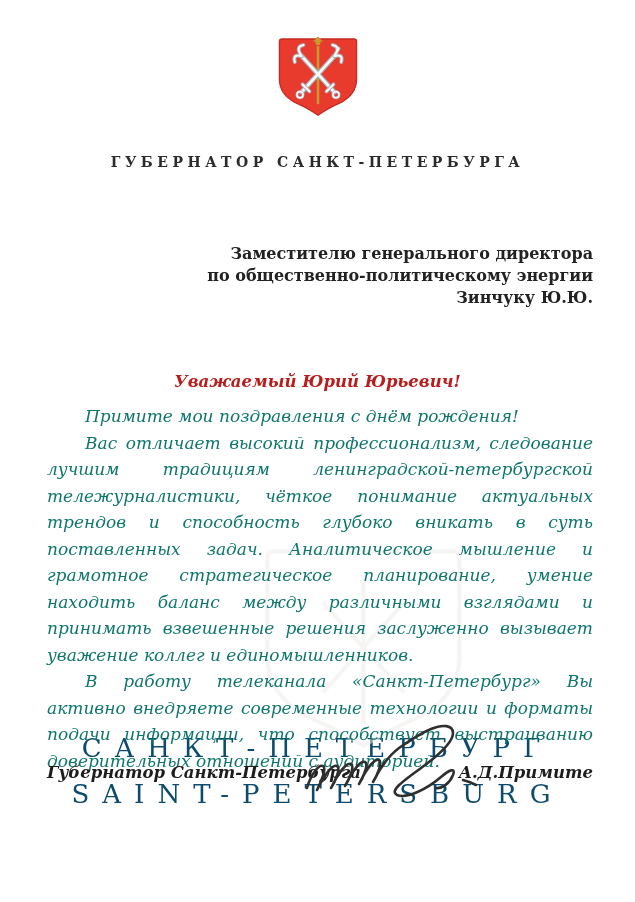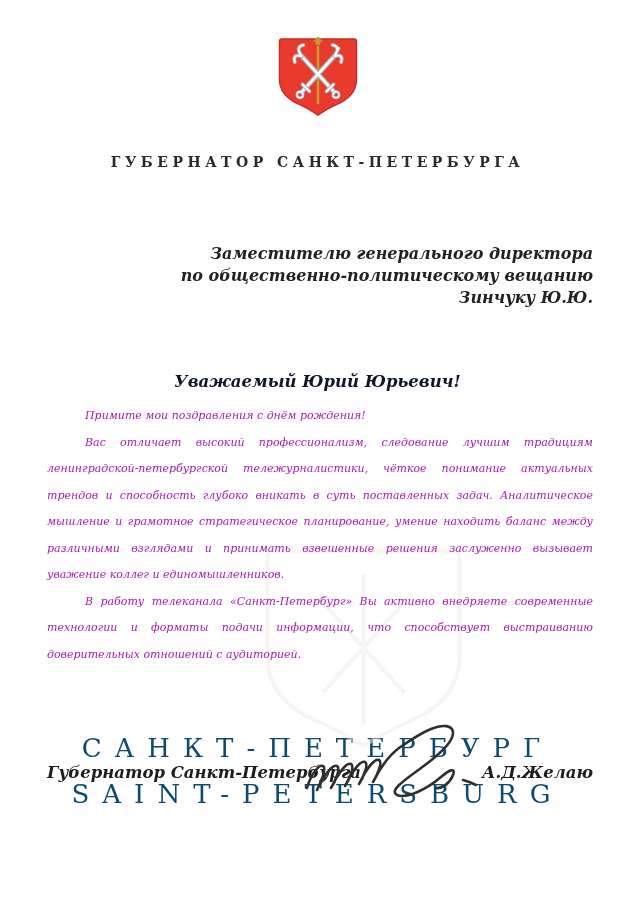--- a/index.html
+++ b/index.html
@@ -34,42 +34,42 @@
     text-align:center;
     font-weight:bold;
     font-size:14px;
     letter-spacing:4.5px;
     color:#2b2b2b;
   }
   .addressee{
     margin-top:73px;
     margin-right:42px;
     text-align:right;
-    font-style:italic;font-weight:bold;
+    font-weight:bold;
     font-size:16px;line-height:22px;
     color:#222;
   }
   .addressee-name{margin-top:0;}
   .salutation{
     margin-top:63px;
     text-align:center;
     font-style:italic;font-weight:bold;
     font-size:16.5px;
-    color:#0f172a;
+    color:#b91c1c;
   }
   .body-block{margin:12px 42px 0 47px;}
   .body-p{
     margin:0;
     font-style:italic;
-    font-size:11px;
+    font-size:17px;
     line-height:26.5px;
     text-align:justify;
     text-align-last:left;
     text-indent:38px;
-    color:#a21caf;
+    color:#0f766e;
   }
   .sign-row{
     position:absolute;
     left:47px;right:42px;top:763px;
     display:flex;
     justify-content:space-between;
     align-items:flex-start;
     font-style:italic;font-weight:bold;
     font-size:16.5px;
     color:#1d1d1d;
@@ -128,35 +128,35 @@
         <circle cx="71" cy="72" r="3.6" fill="none" stroke="#f7f8f9" stroke-width="1.8"></circle>
         <circle cx="29" cy="72" r="3.6" fill="none" stroke="#a7adb5" stroke-width="3.4"></circle>
         <circle cx="29" cy="72" r="3.6" fill="none" stroke="#f7f8f9" stroke-width="1.8"></circle>
       </svg>
     </div>
 
     <div class="title">ГУБЕРНАТОР САНКТ-ПЕТЕРБУРГА</div>
 
     <div class="addressee">
       <div>Заместителю генерального директора</div>
-      <div>по общественно-политическому вещанию</div>
+      <div>по общественно-политическому энергии</div>
       <div class="addressee-name">Зинчуку Ю.Ю.</div>
     </div>
 
     <div class="salutation">Уважаемый Юрий Юрьевич!</div>
 
     <div class="body-block">
       <p class="body-p">Примите мои поздравления с днём рождения!</p>
       <p class="body-p">Вас отличает высокий профессионализм, следование лучшим традициям ленинградской-петербургской тележурналистики, чёткое понимание актуальных трендов и способность глубоко вникать в суть поставленных задач. Аналитическое мышление и грамотное стратегическое планирование, умение находить баланс между различными взглядами и принимать взвешенные решения заслуженно вызывает уважение коллег и единомышленников.</p>
       <p class="body-p">В работу телеканала «Санкт-Петербург» Вы активно внедряете современные технологии и форматы подачи информации, что способствует выстраиванию доверительных отношений с аудиторией.</p>
     </div>
 
     <div class="sign-row">
       <div>Губернатор Санкт-Петербурга</div>
-      <div>А.Д.Желаю</div>
+      <div>А.Д.Примите</div>
     </div>
 
   </div>
 
   <svg class="signature-svg" width="212" height="88" viewBox="0 0 212 88">
     <path d="M12,66
              C16,52 24,42 28,44 C32,46 26,60 22,68
              C30,52 38,42 42,44 C46,46 40,60 36,66
              C44,50 52,40 56,42 C60,44 54,58 50,64
              C58,48 66,38 70,40 C74,42 68,56 64,62

